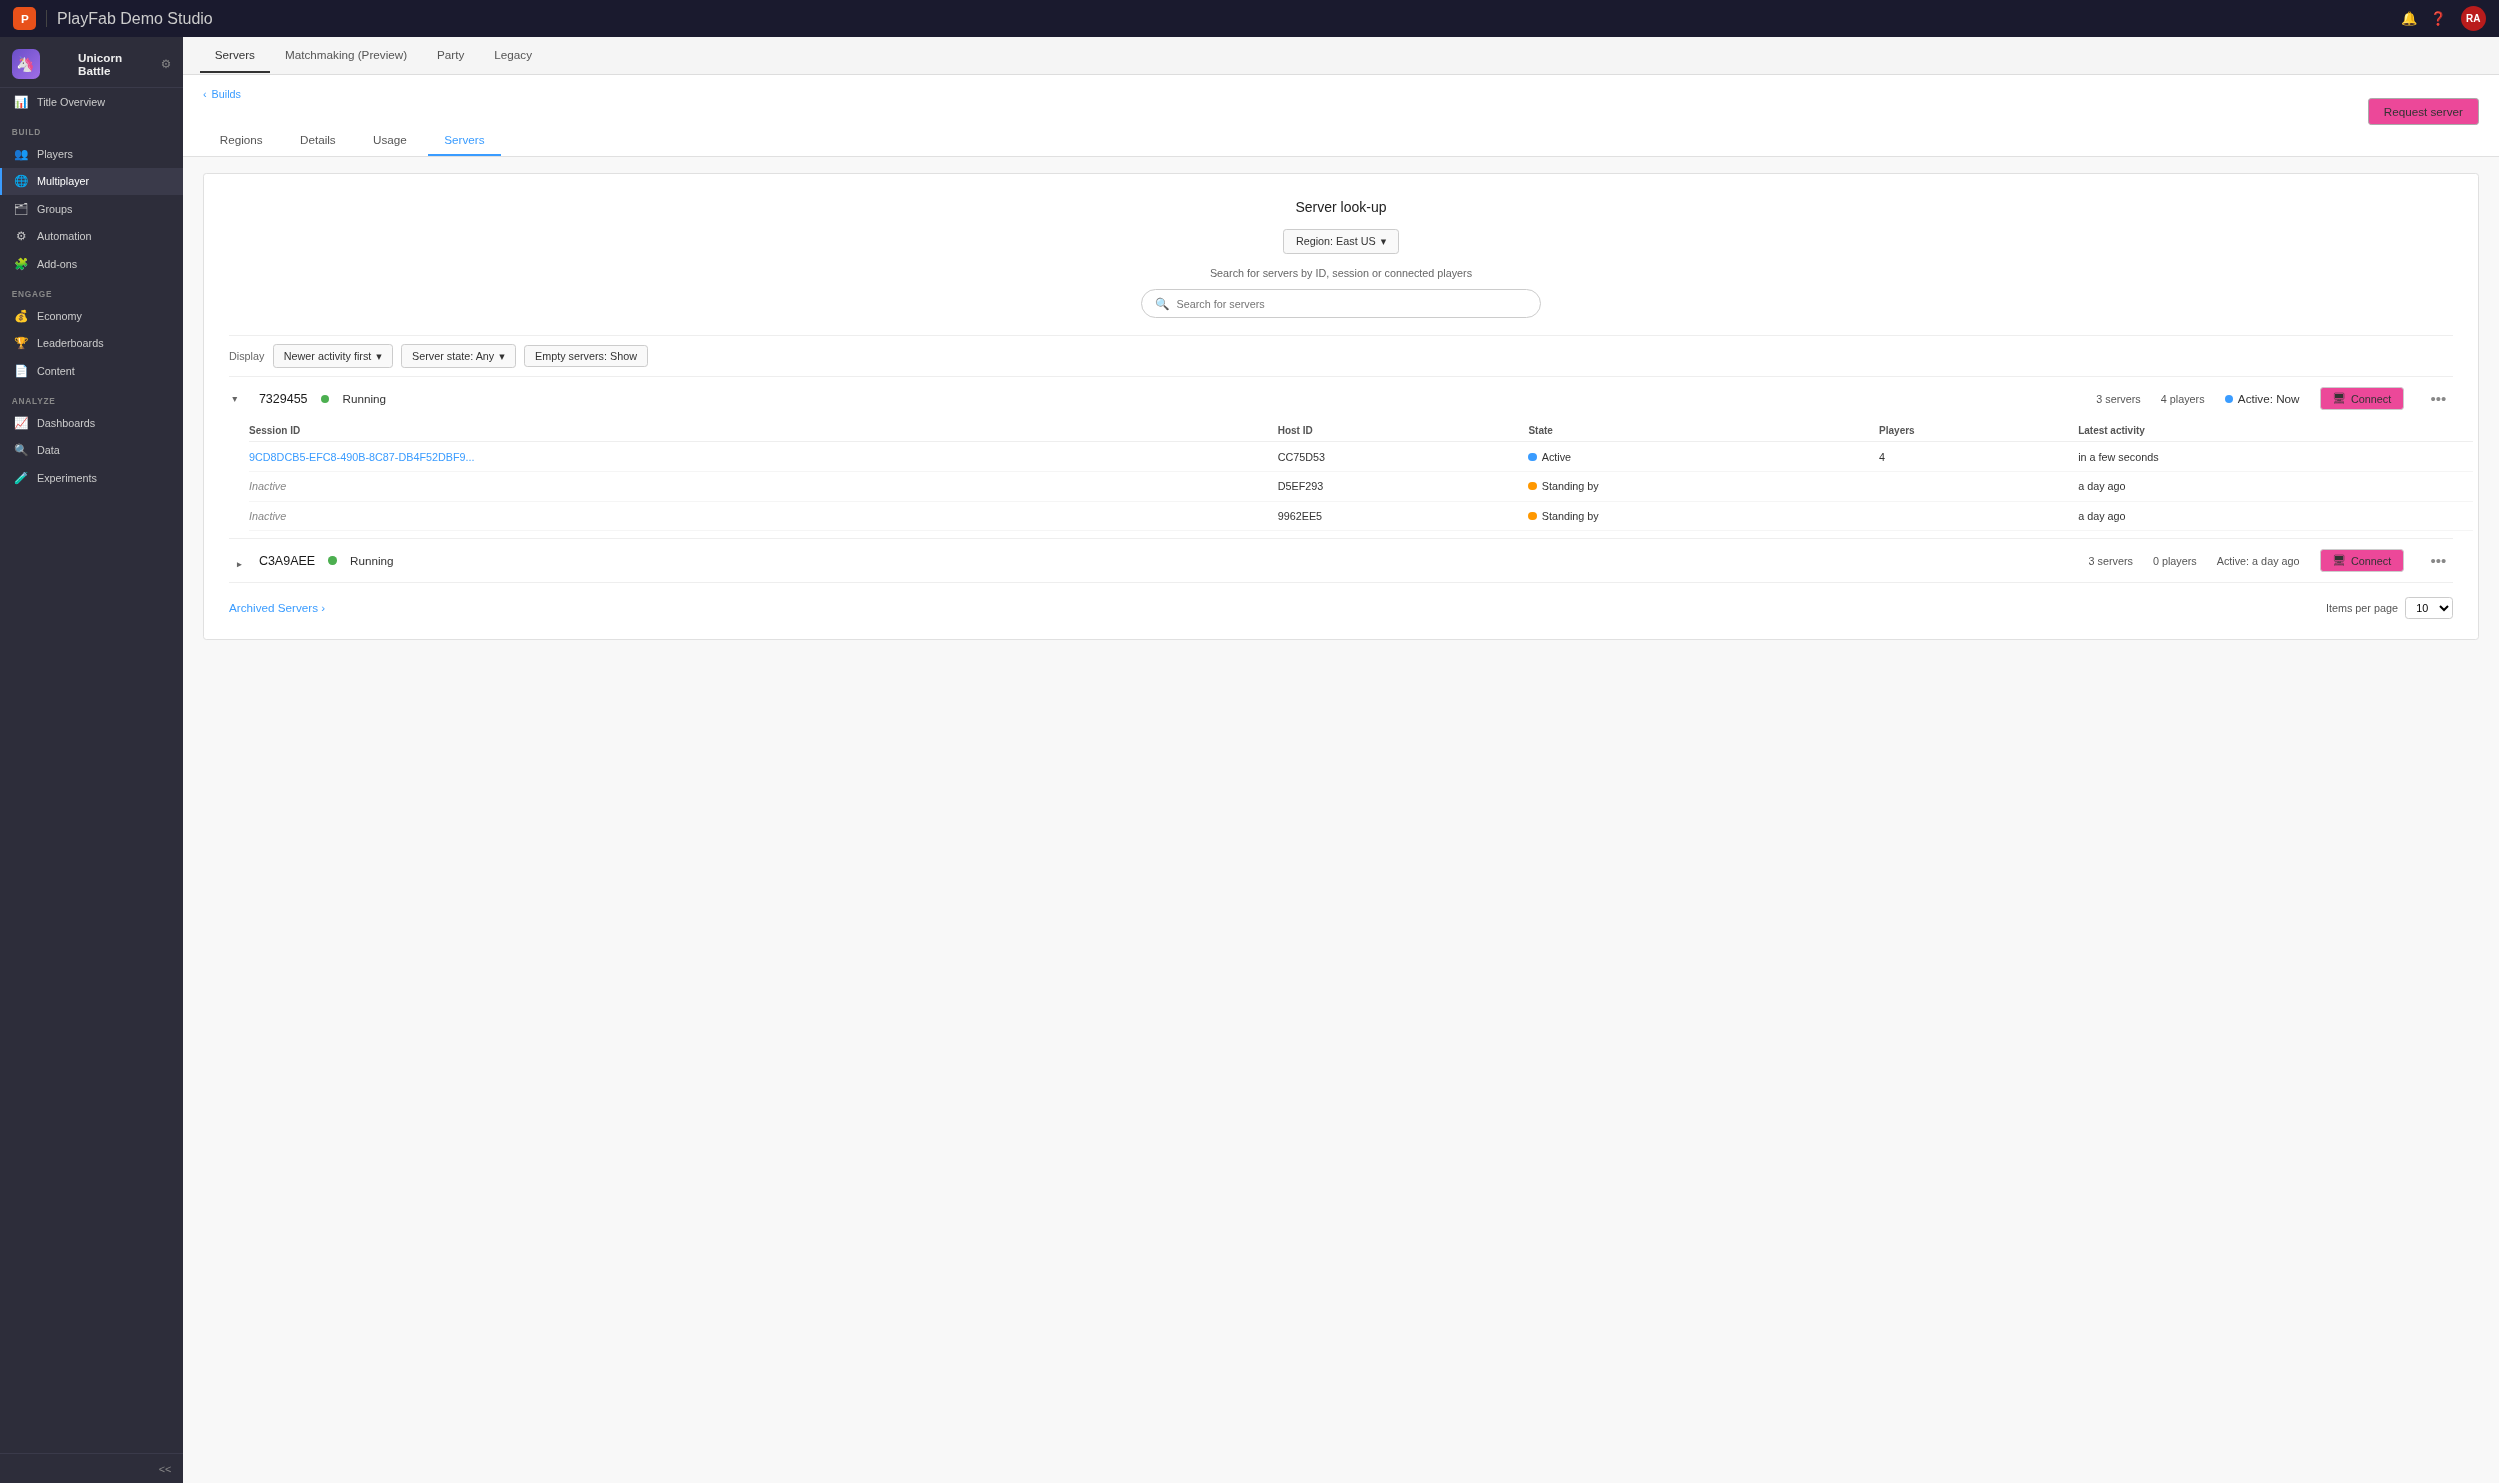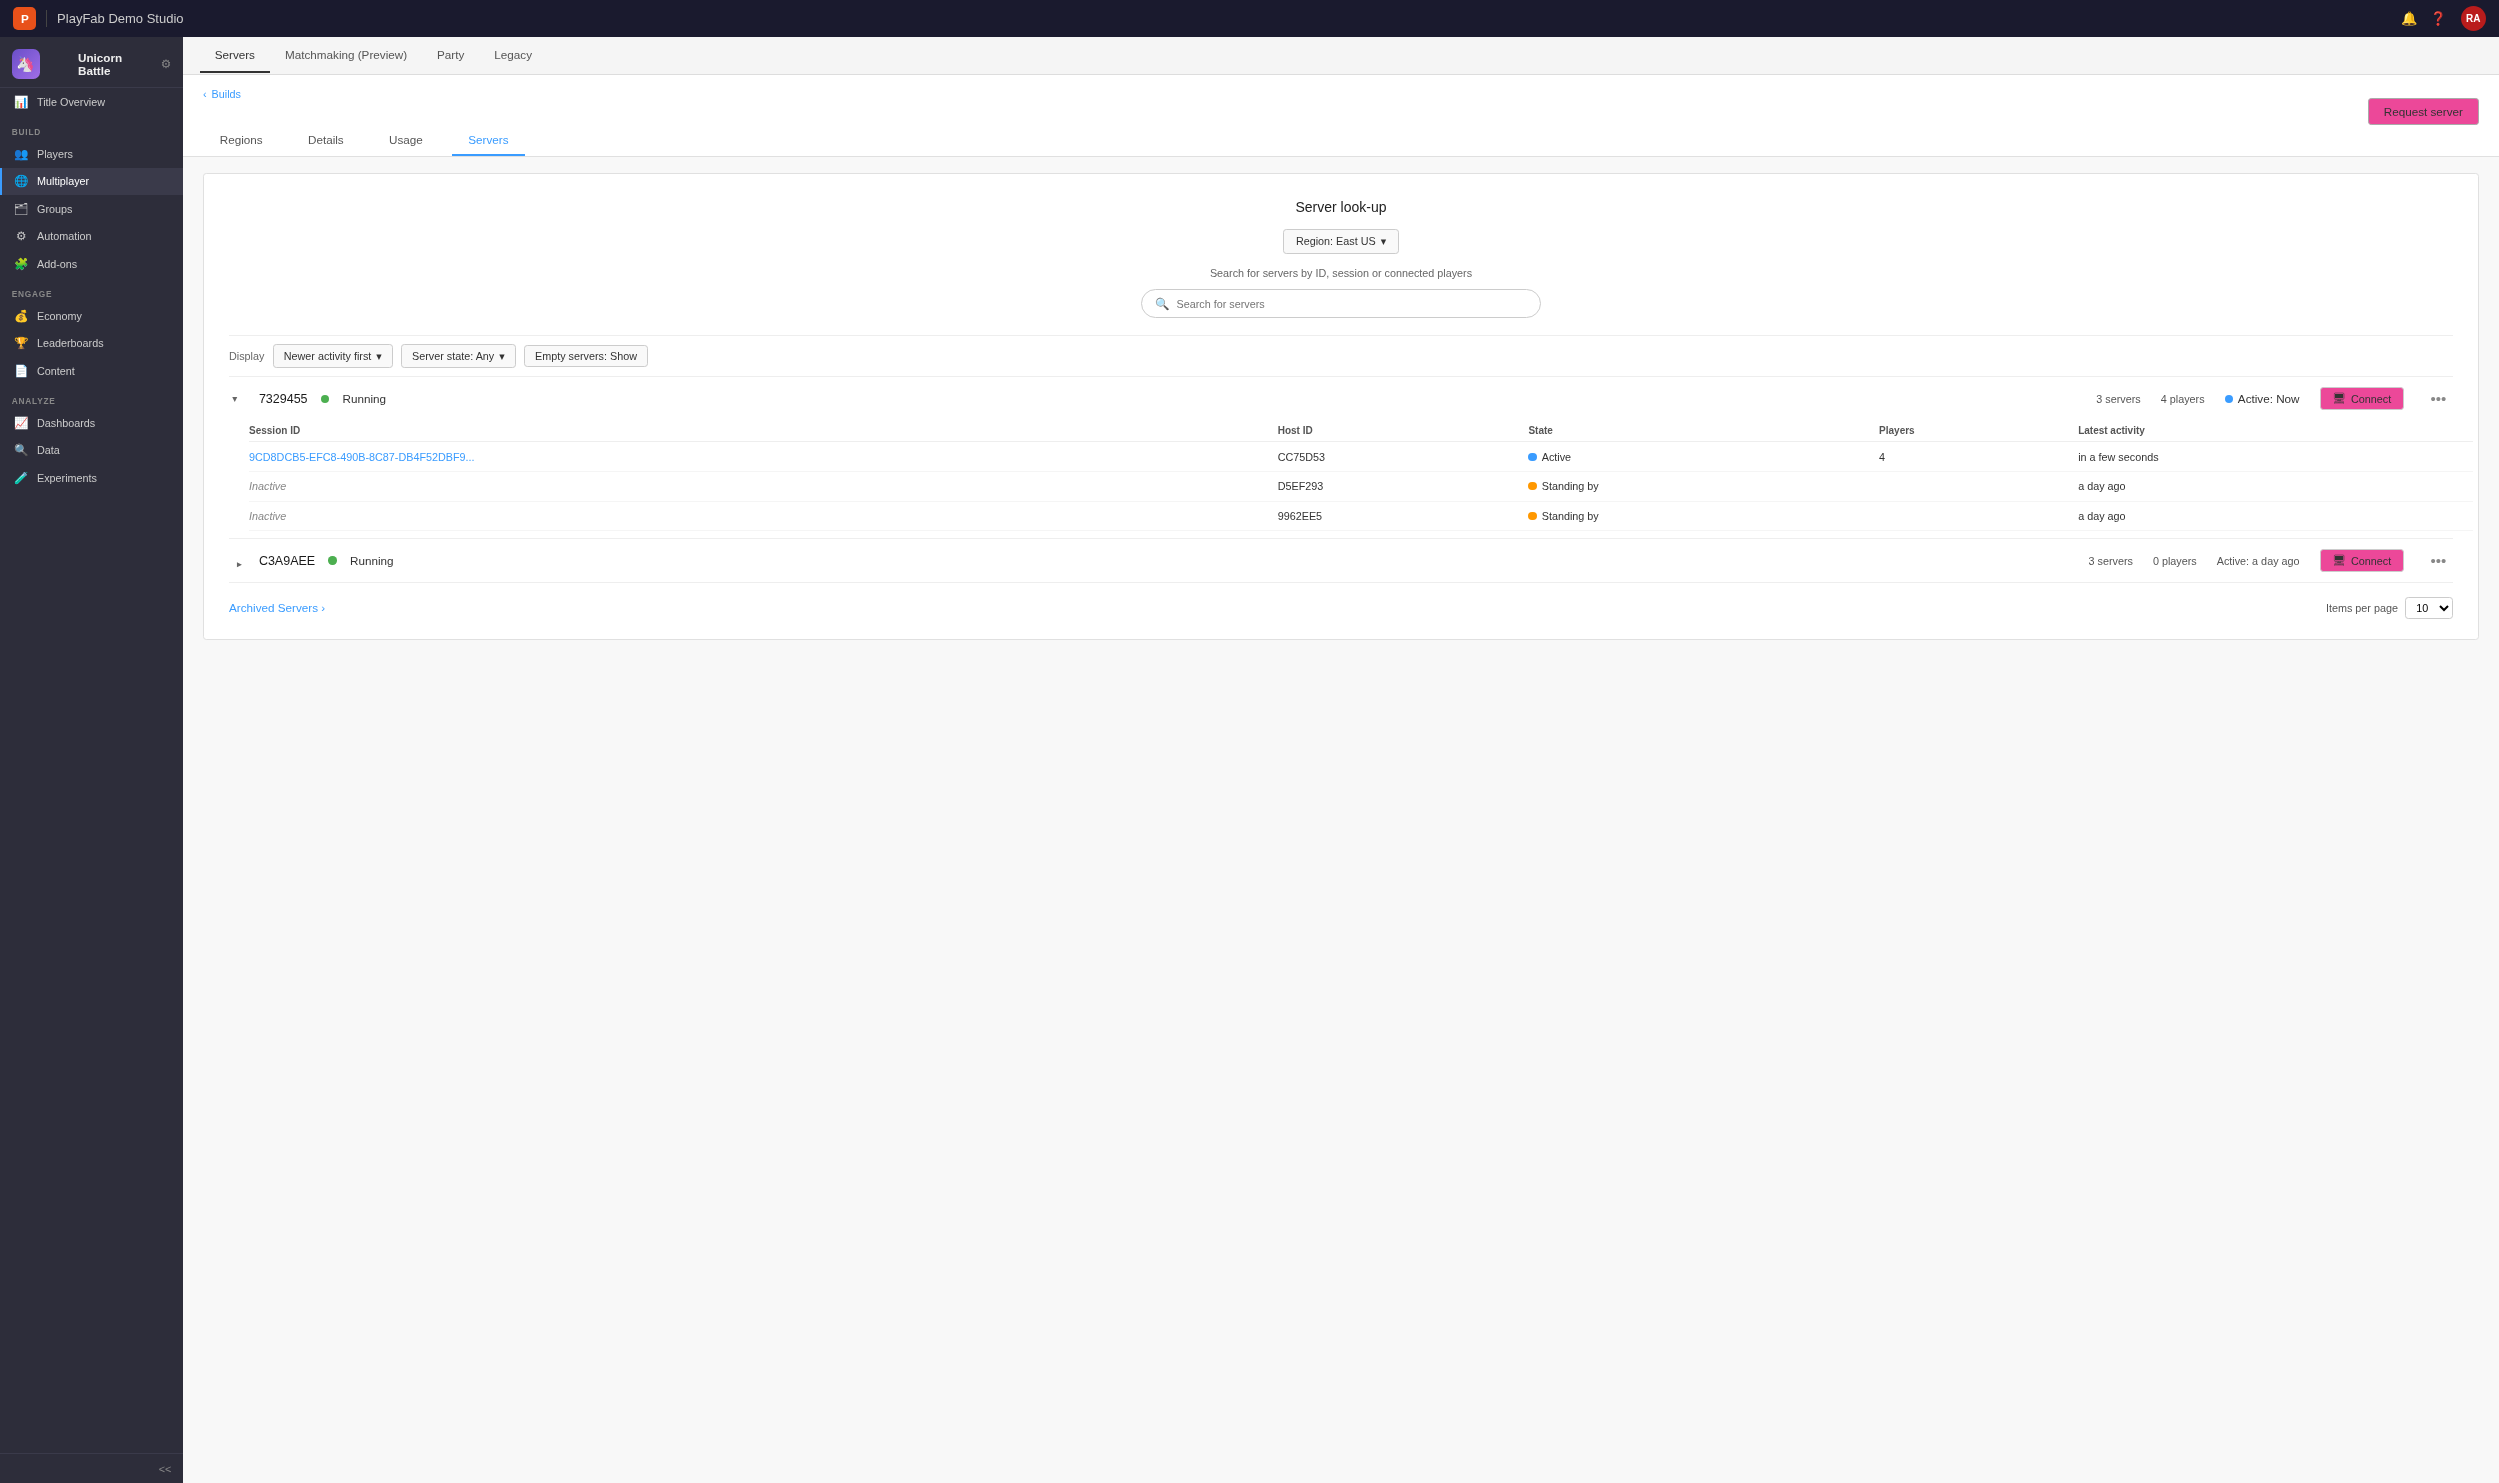--- a/index.html
+++ b/index.html
@@ -16,21 +16,21 @@
       gap: 10px;
     }
     .topnav-logo {
       width: 23px; height: 23px;
       background: #e8511a;
       border-radius: 5px;
       display: flex; align-items: center; justify-content: center;
       color: white; font-weight: bold; font-size: 11.7px;
     }
     .topnav-divider { width: 0.8px; height: 16.7px; background: #444; }
-    .topnav-title { color: #ccc; font-size: 13px; }
+    .topnav-title { color: #ccc; font-size: 16px; }
     .topnav-right { margin-left: auto; display: flex; align-items: center; gap: 13.3px; }
     .topnav-icon { color: #aaa; cursor: pointer; font-size: 13.3px; }
     .topnav-avatar {
       width: 25px; height: 25px; border-radius: 50%;
       background: #b91c1c; color: white;
       display: flex; align-items: center; justify-content: center;
       font-size: 10px; font-weight: bold; cursor: pointer;
     }
 
     
@@ -99,21 +99,21 @@
     .content { flex: 1; overflow-y: auto; padding: 0; background: #f8f8f8; }
 
     
     .build-header {
       background: #fff;
       padding: 13.3px 20px 0;
       border-bottom: 0.8px solid #e0e0e0;
     }
     .breadcrumb { display: flex; align-items: center; gap: 5px; color: #3a9cff; font-size: 10.8px; cursor: pointer; margin-bottom: 6.7px; }
     .build-title { font-size: 18.3px; font-weight: 400; color: #1a1a1a; margin-bottom: 10px; }
-    .build-tabs { display: flex; gap: 12px; }
+    .build-tabs { display: flex; gap: 4px; }
     .build-tab {
       padding: 8.3px 16.7px; cursor: pointer;
       font-size: 11.7px; color: #555;
       border-bottom: 2.5px solid transparent;
       margin-bottom: -0.8px;
     }
     .build-tab.active { color: #3a9cff; border-bottom-color: #3a9cff; }
 
     .build-header-actions { margin-left: auto; display: flex; align-items: center; }
     .build-header-top { display: flex; align-items: flex-start; }

